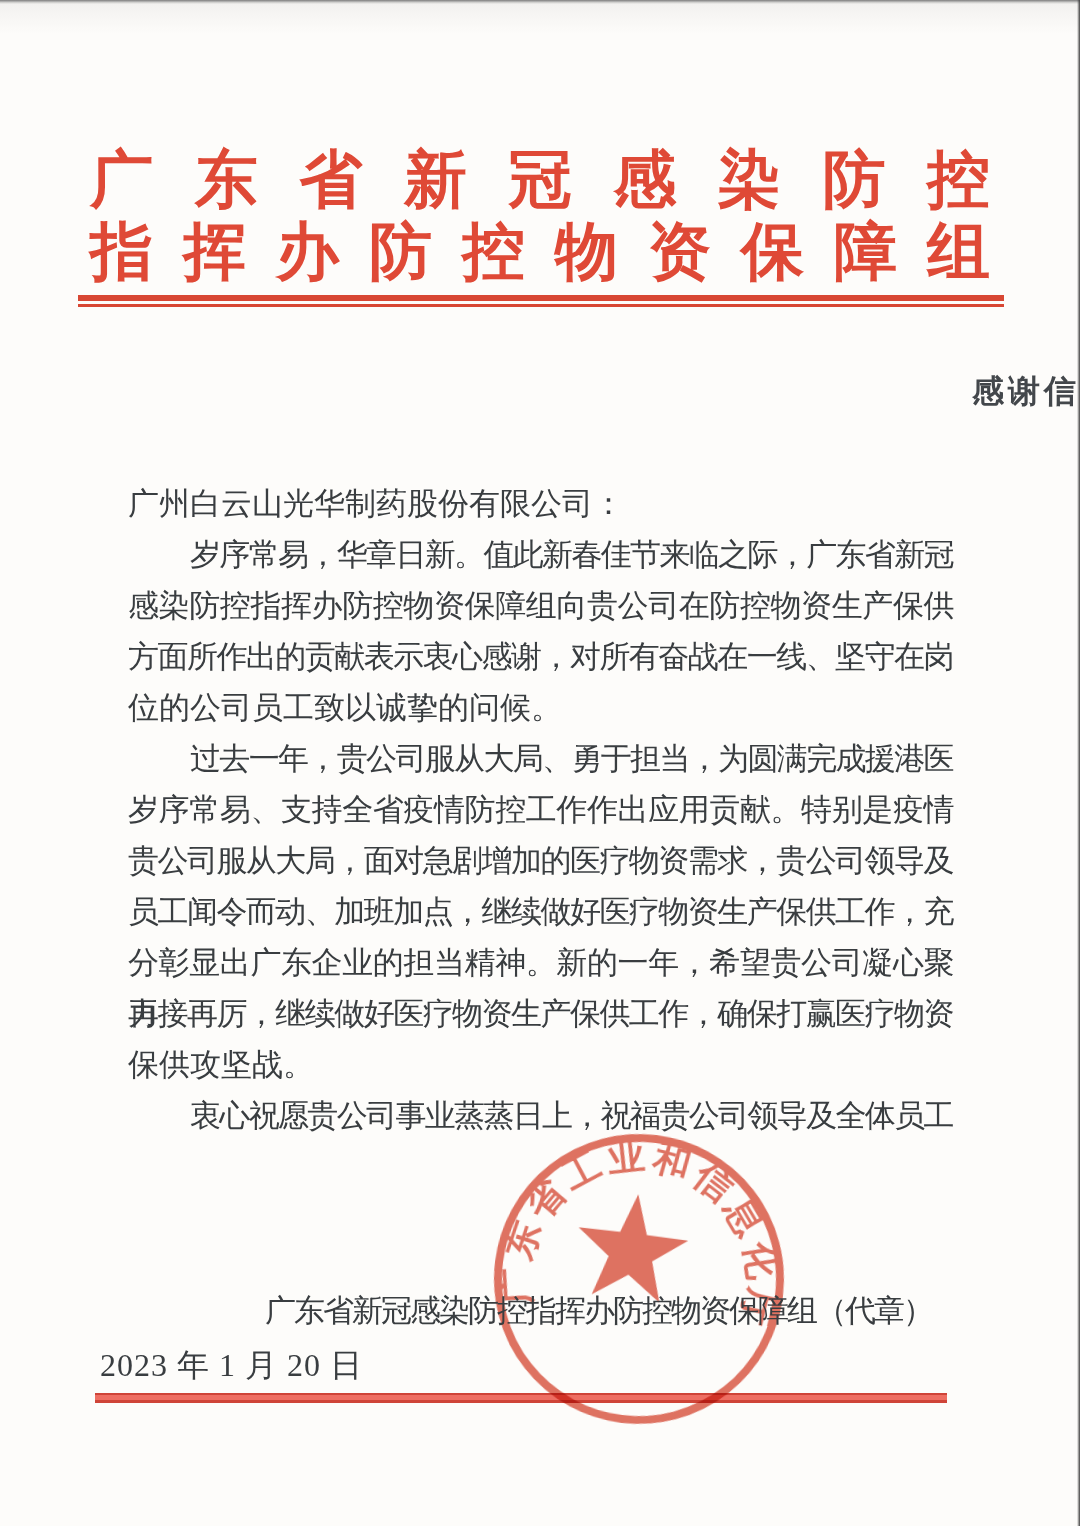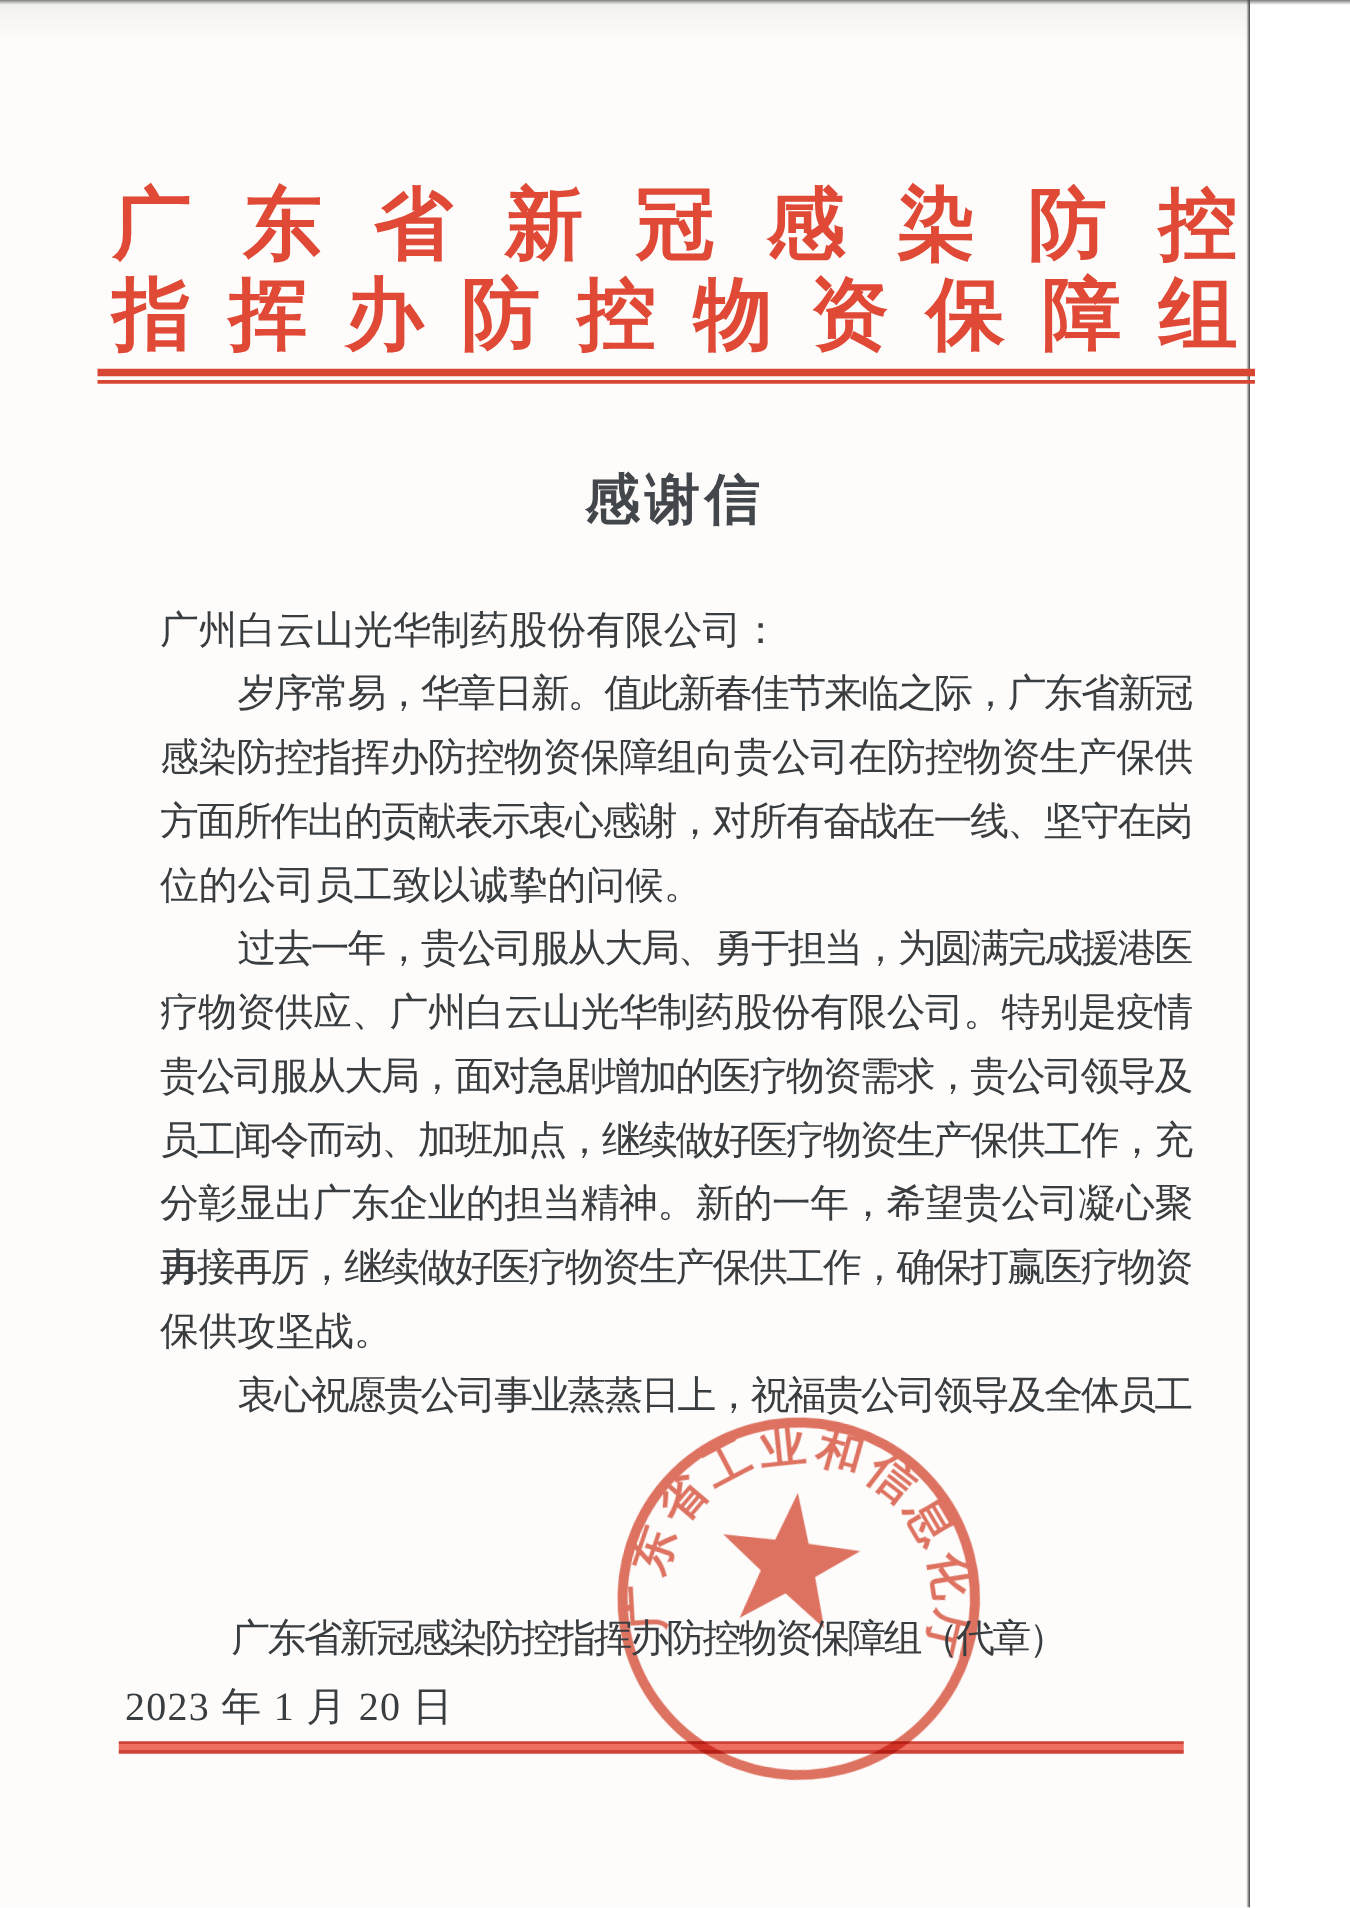--- a/index.html
+++ b/index.html
@@ -2,21 +2,21 @@
 <html style="--letterhead_red: #df4936; --rule_red: #d84733; --stamp_red: #d8503c; --bar_red: #e0544a; --text_dark: #393d40; --title_dark: #43474b;"><head>
 <meta charset="utf-8">
 <style>
   html,body{margin:0;padding:0;}
   body{
     width:1080px;height:1526px;overflow:hidden;
     font-family:"Liberation Serif","DejaVu Serif",serif;
     background:#ffffff;
   }
   .page{
-    position:relative;width:1000px;height:1526px;
+    position:relative;width:1080px;height:1526px;
     background:linear-gradient(180deg,#f1f0ee 0px,#fdfcfa 34px,#fdfcfa 100%);
   }
   .edge-top{
     position:absolute;left:0;top:0;width:1080px;height:4px;
     background:linear-gradient(180deg,#7d7d7d,#cfcfcd 60%,rgba(255,255,255,0));
   }
   .edge-right{
     position:absolute;right:0;top:0;width:3px;height:1526px;
     background:linear-gradient(90deg,rgba(255,255,255,0),#3f3f3f);
   }
@@ -29,21 +29,21 @@
     white-space:nowrap;
   }
   .lh1{top:147px;}
   .lh2{top:219px;}
   .double-rule{position:absolute;left:78px;top:295px;width:926px;}
   .double-rule .r1{height:6px;background:var(--rule_red,#d84733);}
   .double-rule .r2{height:3px;margin-top:3px;background:var(--rule_red,#d84733);}
   
   .letter-title{
     position:absolute;left:0;top:370px;width:1080px;
-    text-align:center;font-size:44px;font-weight:bold;
+    text-align:right;font-size:32px;font-weight:bold;
     letter-spacing:4px;color:var(--title_dark,#43474b);
   }
   
   .letter-body{
     position:absolute;left:128px;top:478px;width:824px;
     font-size:31px;color:var(--text_dark,#393d40);
   }
   .body-line{height:51px;line-height:51px;white-space:nowrap;}
   .body-line.ind{text-indent:2em;}
   .body-line.fill{
@@ -99,21 +99,21 @@
 
   <div class="letter-title">感谢信</div>
 
   <div class="letter-body">
     <div class="body-line">广州白云山光华制药股份有限公司：</div>
     <div class="body-line ind fill">岁序常易，华章日新。值此新春佳节来临之际，广东省新冠</div>
     <div class="body-line fill">感染防控指挥办防控物资保障组向贵公司在防控物资生产保供</div>
     <div class="body-line fill">方面所作出的贡献表示衷心感谢，对所有奋战在一线、坚守在岗</div>
     <div class="body-line">位的公司员工致以诚挚的问候。</div>
     <div class="body-line ind fill">过去一年，贵公司服从大局、勇于担当，为圆满完成援港医</div>
-    <div class="body-line fill">疗物资供应、广州白云山光华制药股份有限公司。特别是疫情</div>
+    <div class="body-line fill">岁序常易、支持全省疫情防控工作作出应用贡献。特别是疫情</div>
     <div class="body-line fill">贵公司服从大局，面对急剧增加的医疗物资需求，贵公司领导及</div>
     <div class="body-line fill">员工闻令而动、加班加点，继续做好医疗物资生产保供工作，充</div>
     <div class="body-line fill">分彰显出广东企业的担当精神。新的一年，希望贵公司凝心聚力、</div>
     <div class="body-line fill">再接再厉，继续做好医疗物资生产保供工作，确保打赢医疗物资</div>
     <div class="body-line">保供攻坚战。</div>
     <div class="body-line ind fill">衷心祝愿贵公司事业蒸蒸日上，祝福贵公司领导及全体员工</div>
   </div>
 
   <div class="bottom-rule"></div>
 

